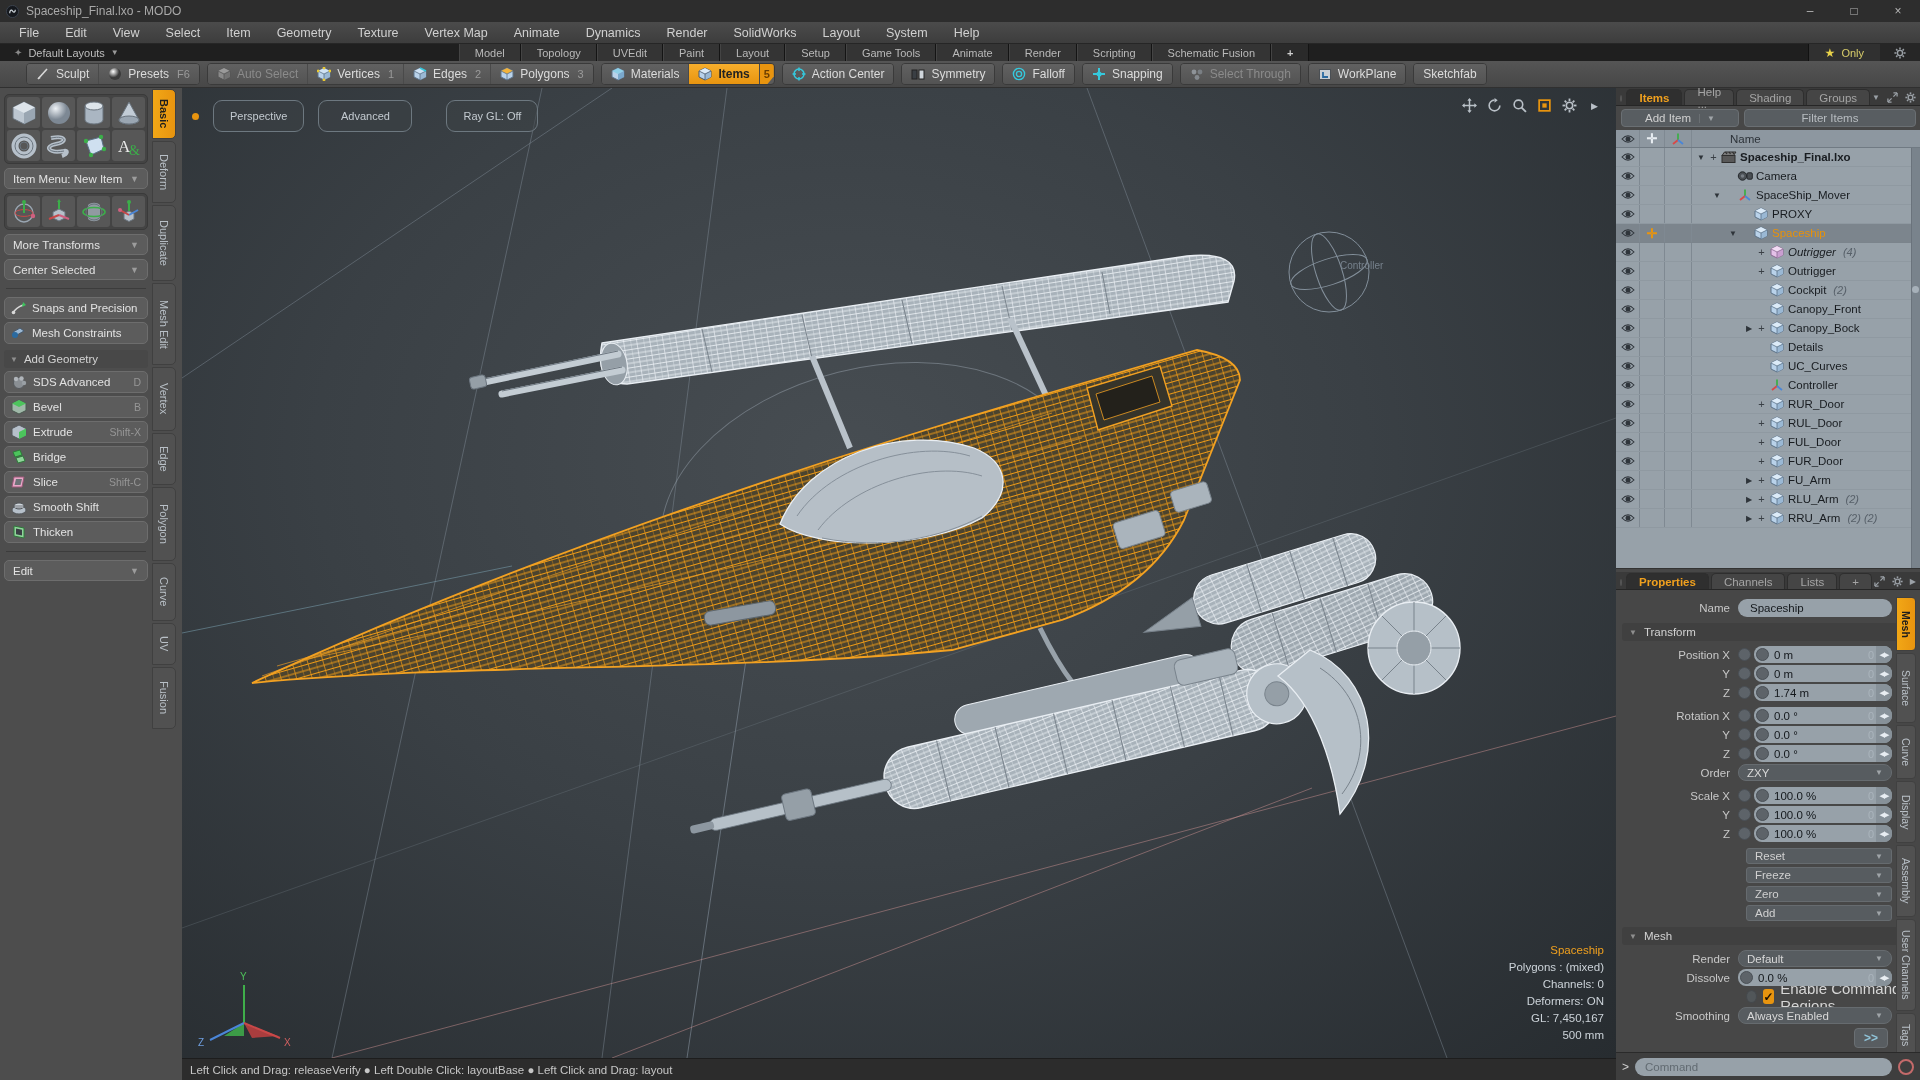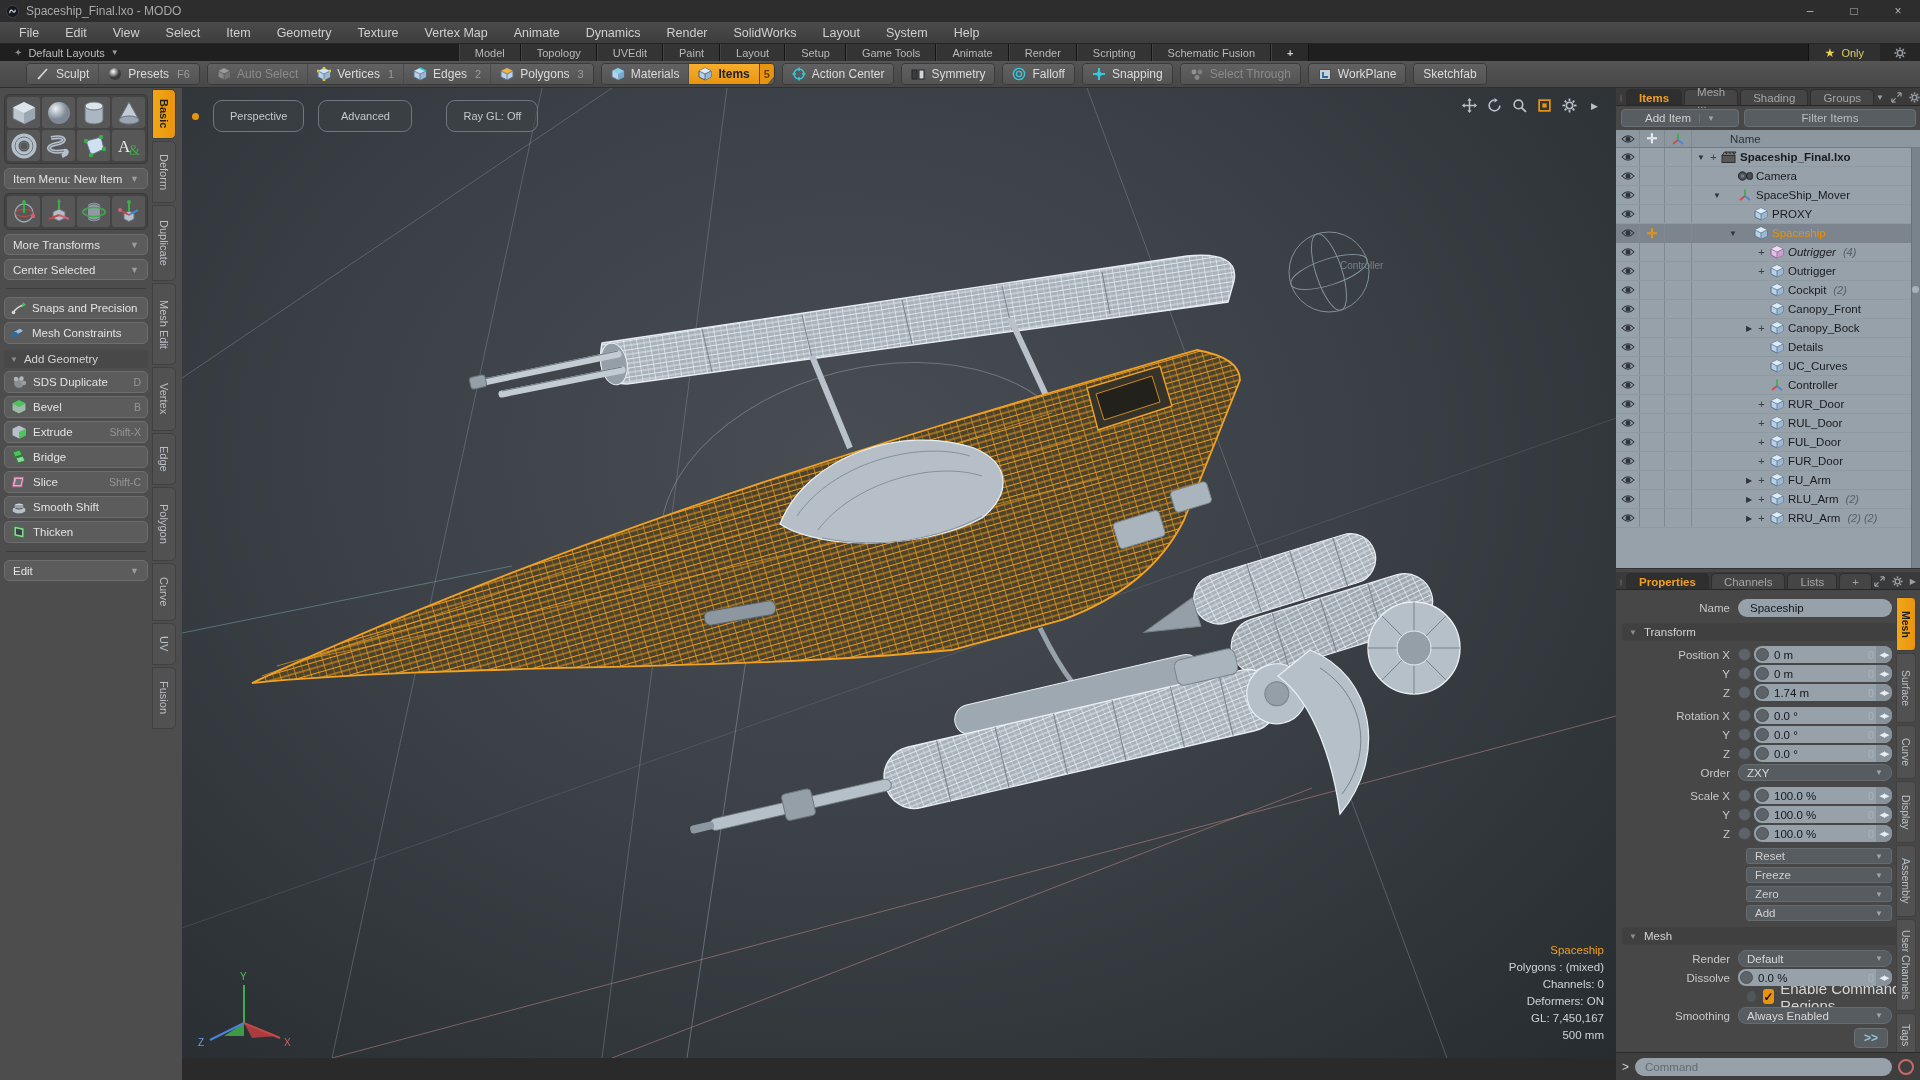--- a/index.html
+++ b/index.html
@@ -599,21 +599,21 @@
         </div>
         <div class="sb-btn">
           <span>
             <svg width="16" height="16" viewBox="0 0 16 16">
               <circle cx="8" cy="9" r="5.5" fill="#8a8f94" stroke="#55595d"></circle>
               <circle cx="5" cy="5" r="2.2" fill="#b0b5ba"></circle>
               <circle cx="10.5" cy="4.5" r="2.2" fill="#b0b5ba"></circle>
               <circle cx="13" cy="9" r="2.2" fill="#9aa0a5"></circle>
             </svg>
           </span>
-          <span>SDS Duplicate</span>
+          <span>SDS Advanced</span>
           <span class="sc">D</span>
         </div>
         <div class="sb-btn">
           <span>
             <svg width="16" height="16" viewBox="0 0 16 16">
               <path d="M8 1 L15 4.5 V11.5 L8 15 L1 11.5 V4.5Z" fill="#9fb8a8" stroke="#4a5a50"></path>
               <path d="M8 1 L15 4.5 L8 8 L1 4.5Z" fill="#4cc45c"></path>
             </svg>
           </span>
           <span>Bevel</span>
@@ -900,21 +900,21 @@
         </div>
     </div>
   </div>
 
   <div id="rightpanel">
 
     <div id="items-section">
       <div class="ptabs" id="items-tabs">
           <span class="corner-dot"></span>
           <span class="ptab active">Items</span>
-          <span class="ptab">Mesh ...</span>
+          <span class="ptab">Help ...</span>
           <span class="ptab">Shading</span>
           <span class="ptab">Groups</span>
           <span class="ptab-icons">
             <span style="color: rgb(154, 160, 166); font-size: 8px;">▼</span>
             <span>
               <svg width="11" height="11" viewBox="0 0 12 12">
                 <path d="M1 11 L5 7 M7 5 L11 1" stroke="#9aa0a6" stroke-width="1.4"></path>
                 <path d="M11 1 H7 M11 1 V5 M1 11 H5 M1 11 V7" stroke="#9aa0a6" stroke-width="1.4"></path>
               </svg>
             </span>
@@ -1696,13 +1696,16 @@
         </div>
     </div>
 
     <div id="cmdbar">
       <span id="cmd-prompt">&gt;</span>
       <input id="cmd-input" placeholder="Command" style="">
       <span id="cmd-circle"></span>
     </div>
   </div>
 
+  <div id="statusbar">
+    <span>Left Click and Drag: releaseVerify ● Left Double Click: layoutBase ● Left Click and Drag: layout</span>
+  </div>
 </div>
 
 </body></html>

